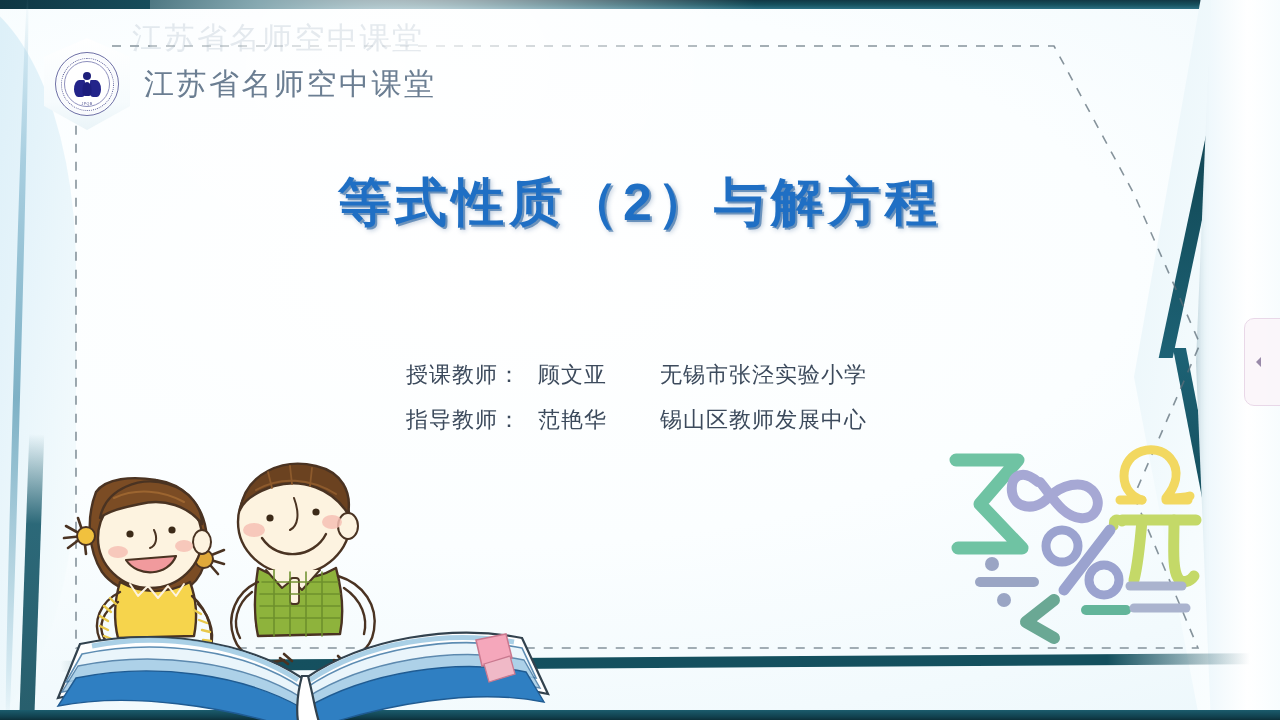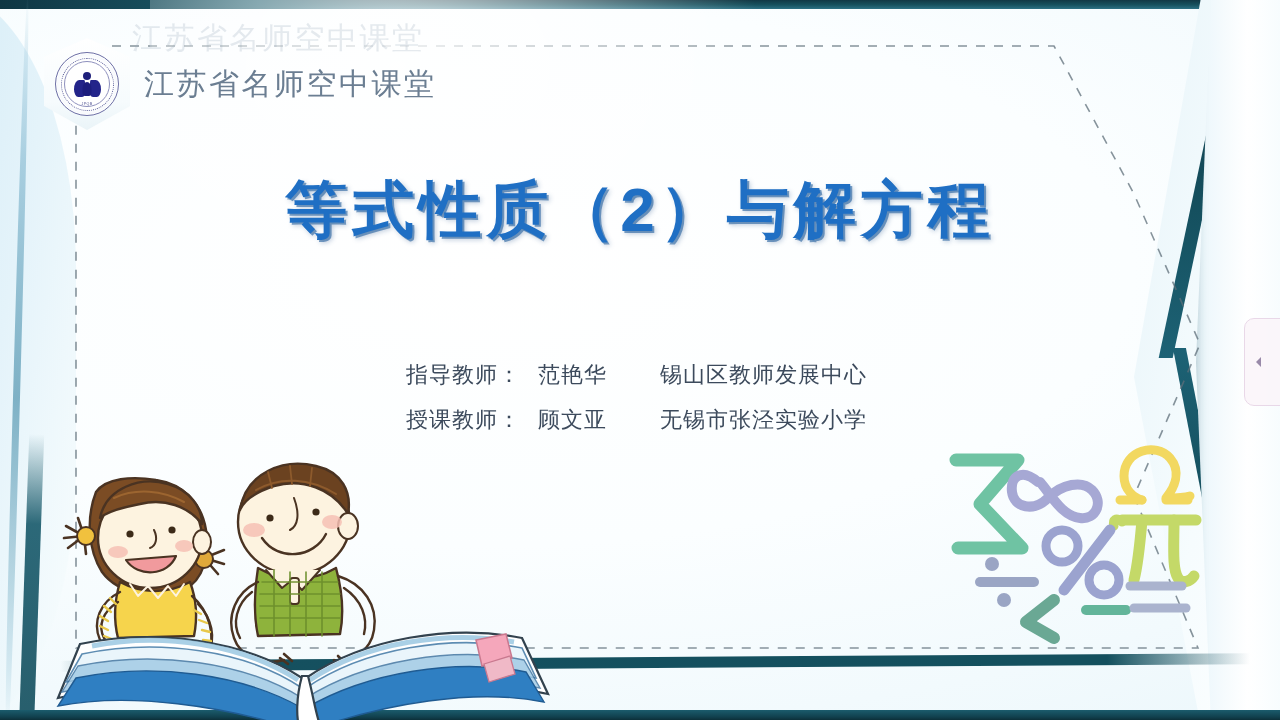--- a/index.html
+++ b/index.html
@@ -168,21 +168,21 @@
 
   
   .title{
     position:absolute;left:0;right:0;top:168px;
     text-align:center;z-index:6;
   }
   .title-text{
     display:inline-block;
     font-family:"Liberation Sans","DejaVu Sans",sans-serif;
     font-weight:bold;
-    font-size:62px;
+    font-size:52px;
     letter-spacing:5px;
     color:#1f6fc4;
     text-shadow:
       2px 2px 0 rgba(22,86,152,.55),
       3px 3px 5px rgba(20,70,130,.28);
     white-space:nowrap;
   }
 
   
   .credits{
@@ -259,28 +259,28 @@
   </div>
 
   <div class="brand-ghost">江苏省名师空中课堂</div>
 
   <div class="title">
     <span class="title-text">等式性质（2）与解方程</span>
   </div>
 
   <div class="credits">
     <div class="credit-line">
+      <span class="credit-role">授课教师：</span>
+      <span class="credit-name">顾文亚</span>
+      <span class="credit-org">无锡市张泾实验小学</span>
+    </div>
+    <div class="credit-line">
       <span class="credit-role">指导教师：</span>
       <span class="credit-name">范艳华</span>
       <span class="credit-org">锡山区教师发展中心</span>
-    </div>
-    <div class="credit-line">
-      <span class="credit-role">授课教师：</span>
-      <span class="credit-name">顾文亚</span>
-      <span class="credit-org">无锡市张泾实验小学</span>
     </div>
   </div>
 
   <div class="art">
     <svg width="520" height="300" viewBox="0 0 520 300" fill="none">
       <g stroke="#4a3322" stroke-width="2.4" stroke-linecap="round" stroke-linejoin="round">
 
         <g>
 
           <path d="M52 66 C42 92 44 124 58 146 C74 168 114 176 140 164 C160 154 166 128 162 104 C158 78 140 58 112 54 C88 50 62 52 52 66Z" fill="#7b4c24" stroke="#4a3322"></path>

